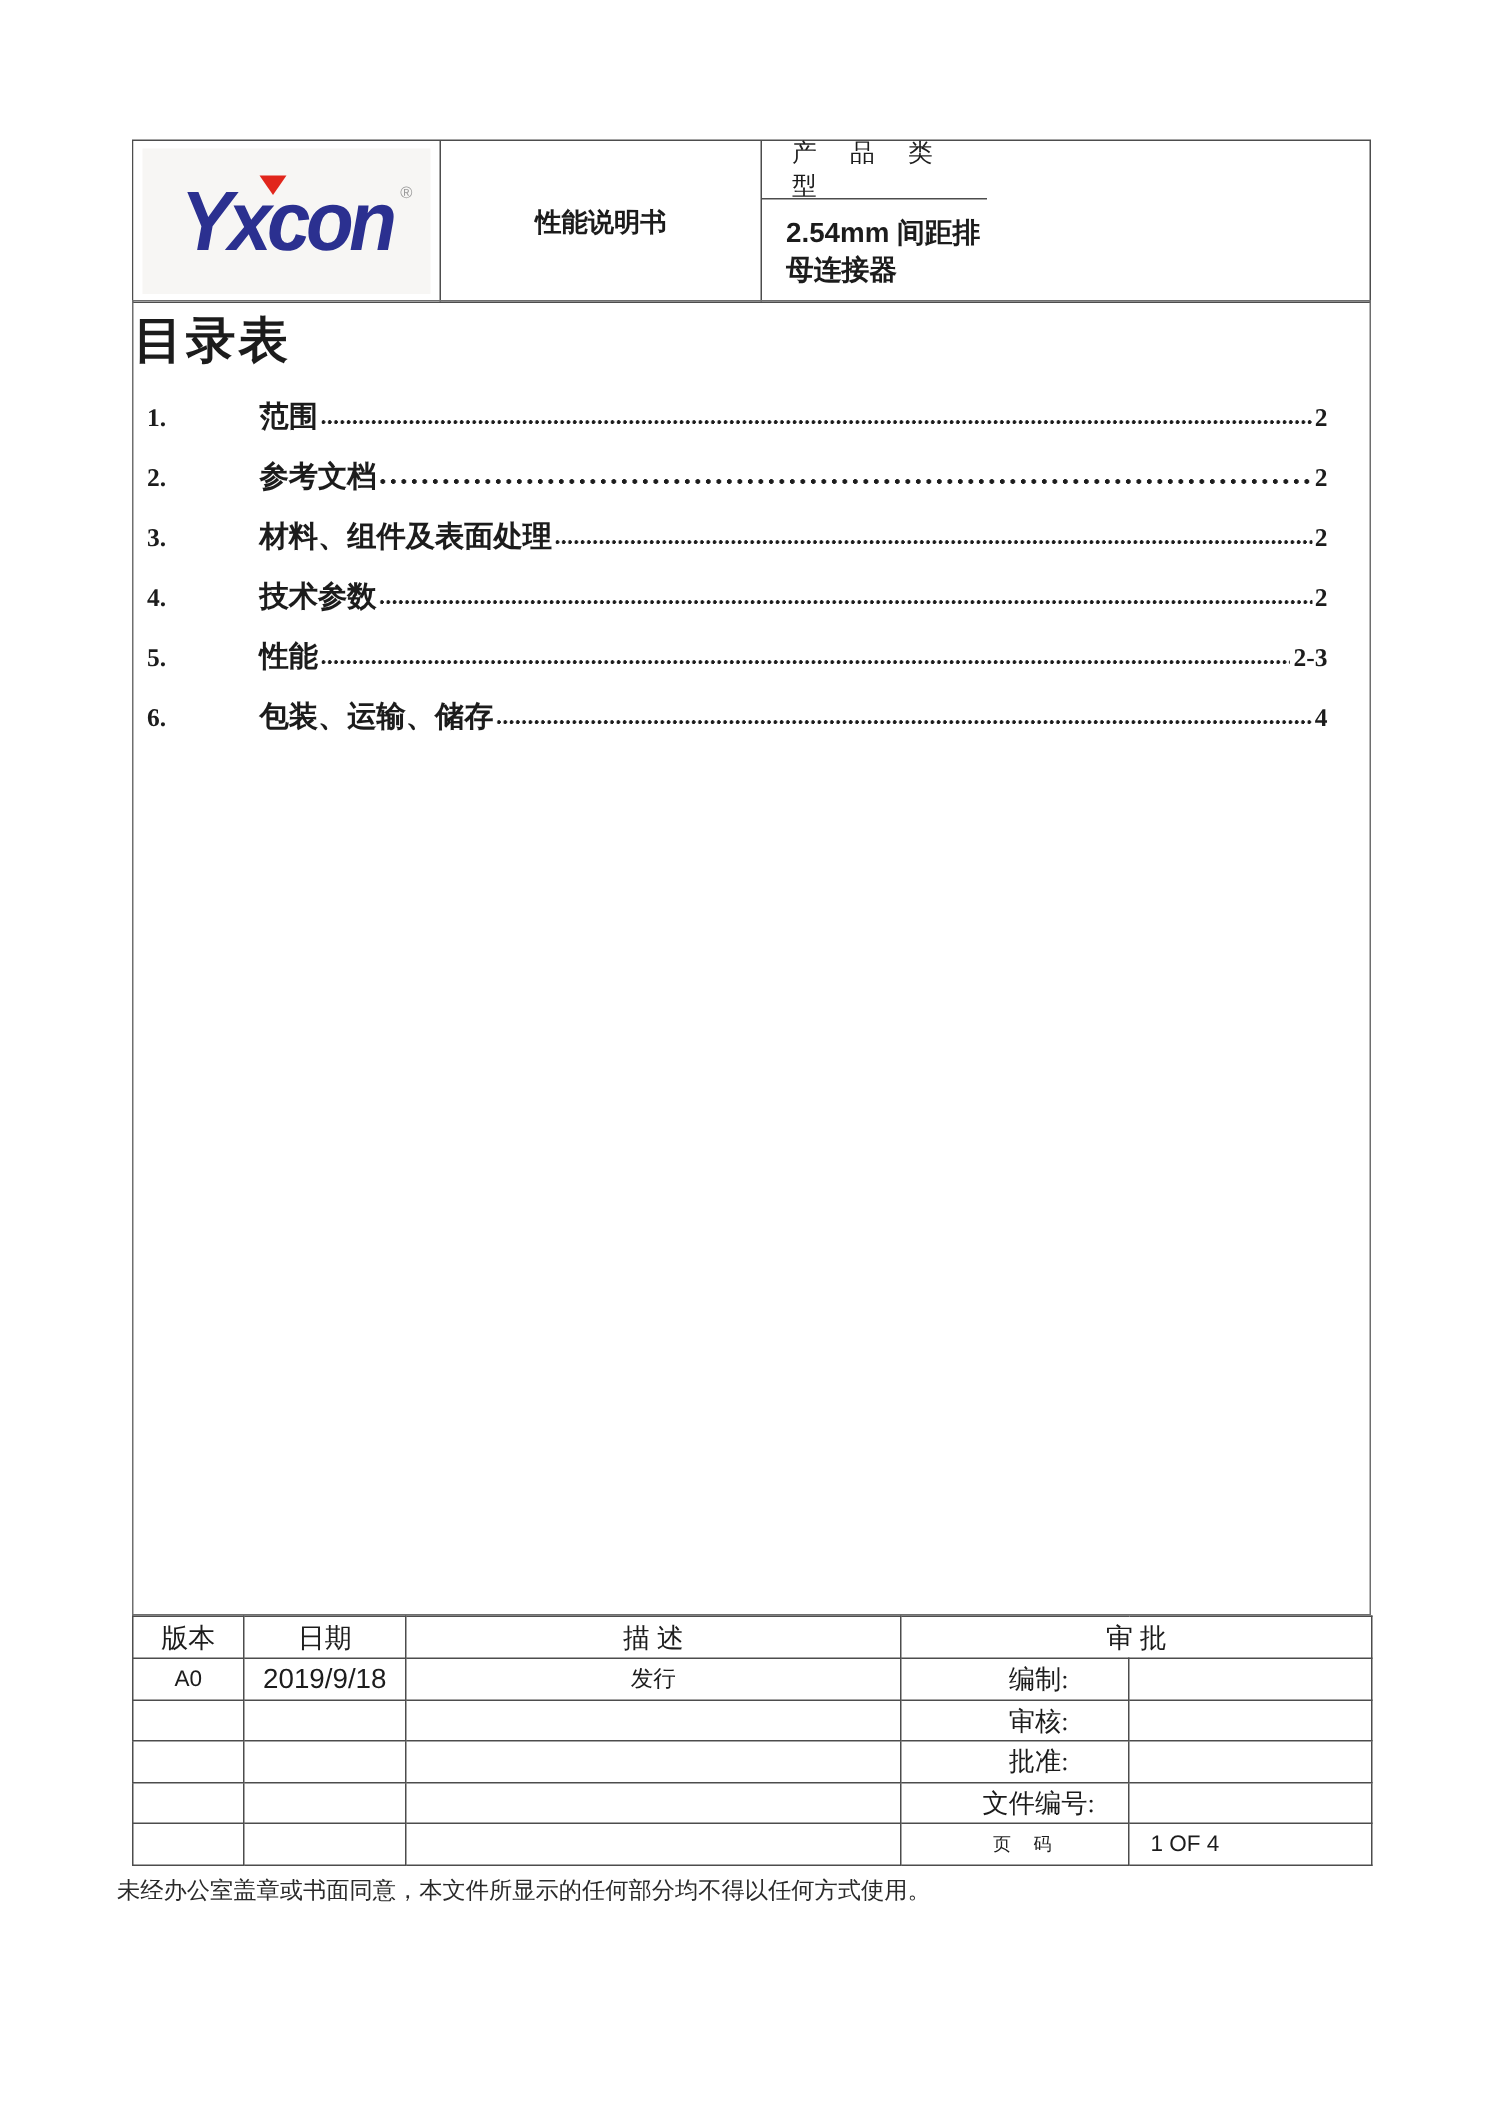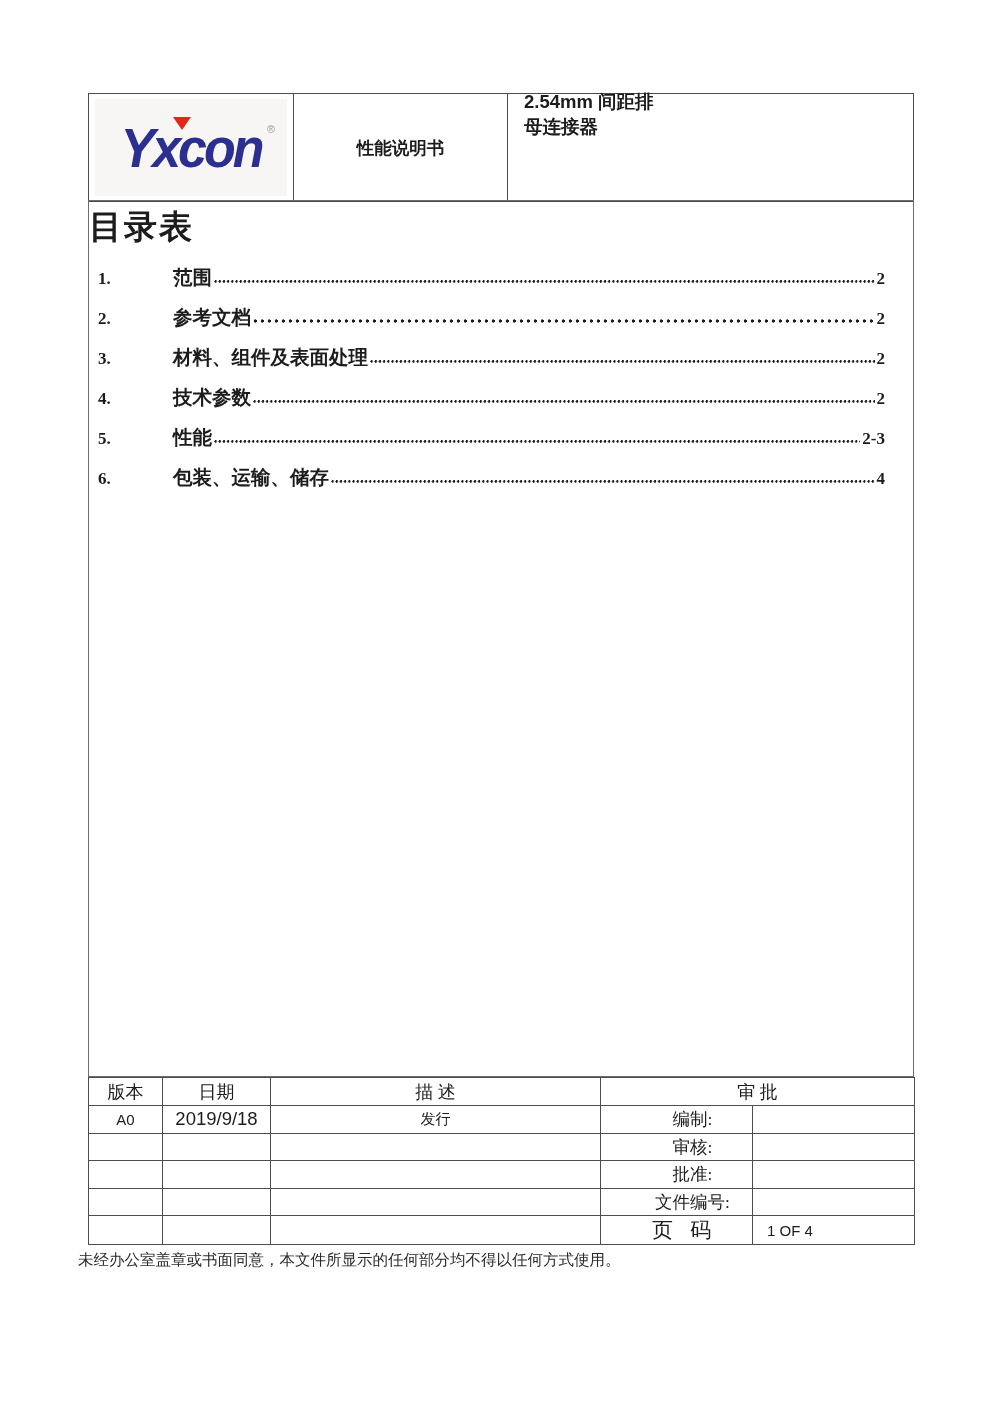--- a/index.html
+++ b/index.html
@@ -129,21 +129,21 @@
     overflow: hidden;
     white-space: nowrap;
   }
   .rev-table tr       { height: 27.5px; }
   .rev-table tr.rhead { height: 28px; }
   .rev-table td.lbl   { text-align: center; padding-left: 32px; font-size: 17.5px; }
   .rev-table td.sans  { font-family: "Liberation Sans", sans-serif; font-size: 15px; }
   .rev-table td.date  { font-family: "Liberation Sans", sans-serif; font-size: 18.5px; }
   .rev-table td.desc  { font-size: 15px; }
   .rev-table td.pageval { font-family: "Liberation Sans", sans-serif; font-size: 15px; text-align: left; padding-left: 14px; }
-  .rev-table td.pglbl { letter-spacing: 6px; font-size: 21px; padding-left: 16px; }
+  .rev-table td.pglbl { letter-spacing: 6px; font-size: 12px; padding-left: 16px; }
 
   
   .footer-note {
     position: absolute;
     left: 78px; top: 1250px;
     font-size: 15.5px;
     color: #2a2a2a;
   }
 </style>
 </head>
@@ -156,20 +156,21 @@
       <div class="logo-box">
         <span class="logo-text">Yxcon</span>
         <span class="logo-triangle"></span>
         <span class="logo-reg">®</span>
       </div>
     </div>
     <div class="h-cell doctype-cell">
       <span>性能说明书</span>
     </div>
     <div class="h-cell ptype-cell" style="padding:0; align-items:stretch; justify-content:stretch; display:grid;">
+      <div class="ptype-top">产 品 类 型</div>
       <div class="ptype-bottom">2.54mm  间距排母连接器</div>
     </div>
   </div>
 
   <div class="body-box">
     <div class="toc-title">目录表</div>
     <div class="toc">
 
       <div class="toc-row">
         <span class="toc-num">1.</span>

